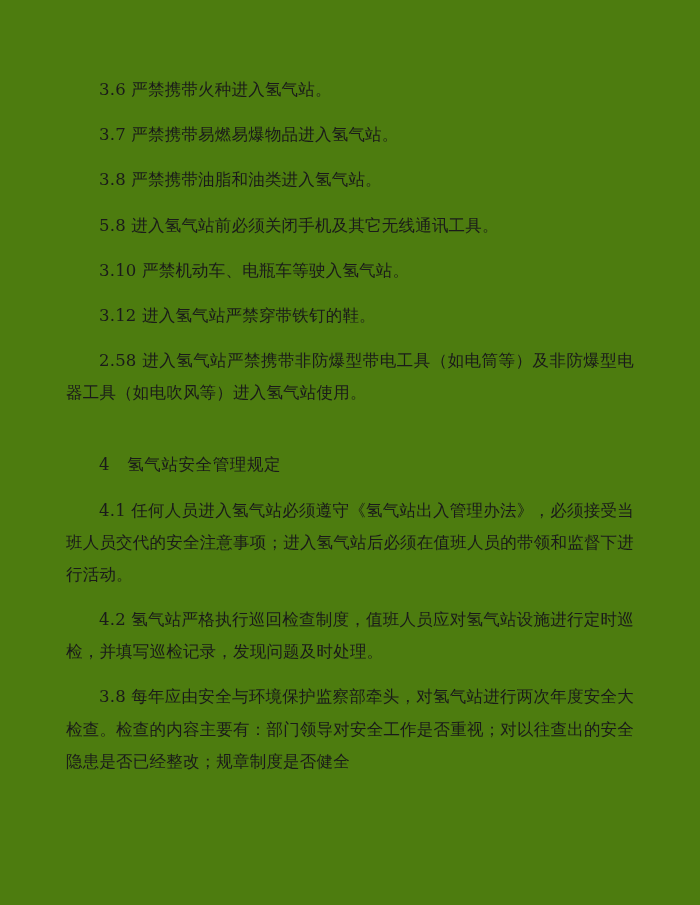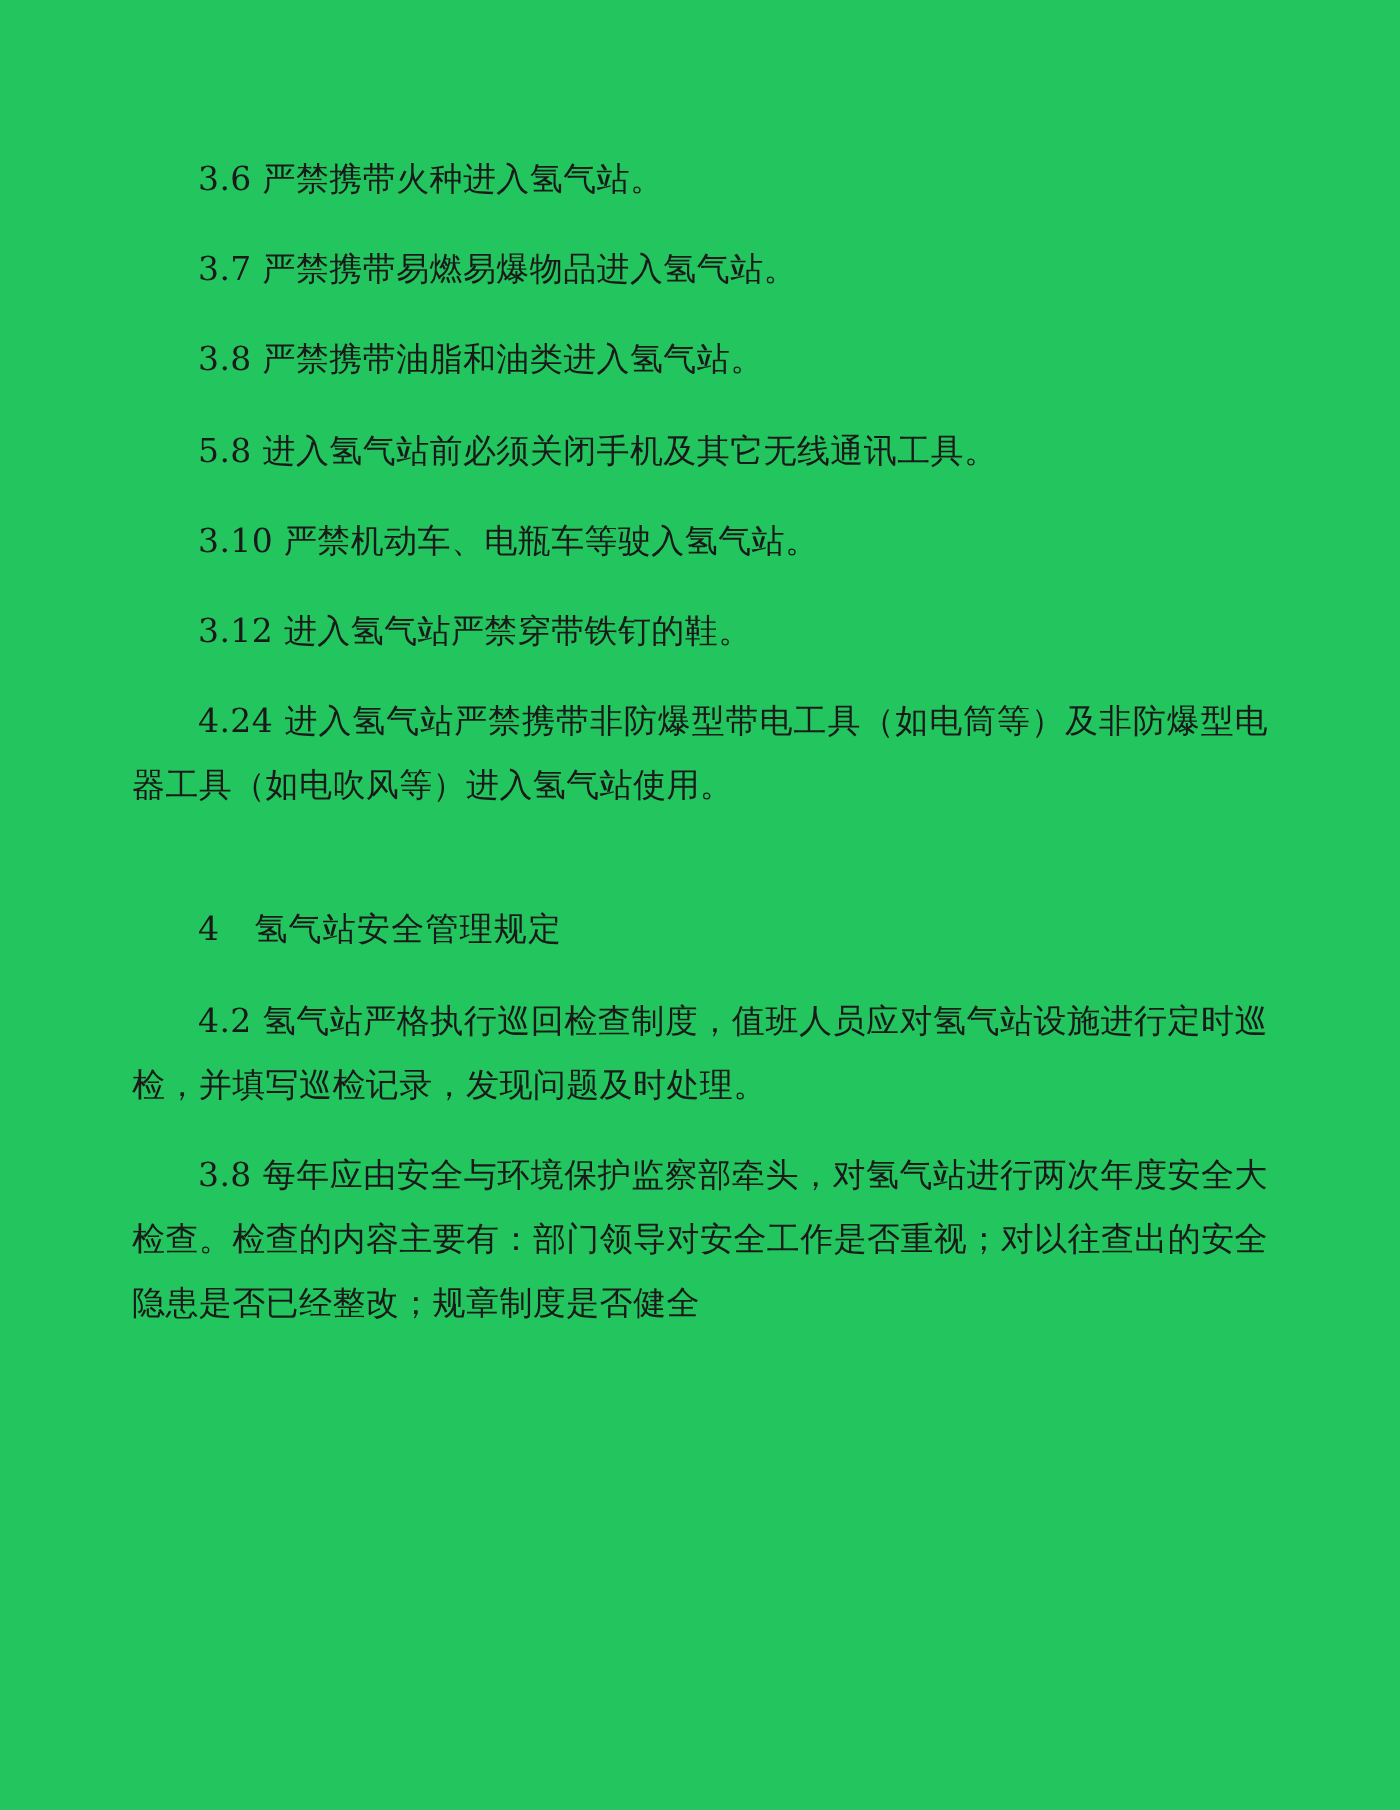--- a/index.html
+++ b/index.html
@@ -12,21 +12,21 @@
     height: 905px;
     font-family: "DejaVu Serif", "Liberation Serif", serif;
     color: #1a1a1a;
     overflow: hidden;
   }
   .page {
     width: 700px;
     height: 905px;
     box-sizing: border-box;
     padding: 74px 66px 40px 66px;
-    background: #22c55e;
+    background: #4d7c0f;
     position: relative;
   }
   .doc-body {
     font-size: 16.5px;
     line-height: 1.95;
     letter-spacing: 0.2px;
   }
   .para {
     margin: 0 0 13px 0;
     text-indent: 2em;
@@ -47,18 +47,19 @@
 <body>
 
 <div class="page">
   <div class="doc-body">
     <p class="para">3.6 严禁携带火种进入氢气站。</p>
     <p class="para">3.7 严禁携带易燃易爆物品进入氢气站。</p>
     <p class="para">3.8 严禁携带油脂和油类进入氢气站。</p>
     <p class="para">5.8 进入氢气站前必须关闭手机及其它无线通讯工具。</p>
     <p class="para">3.10 严禁机动车、电瓶车等驶入氢气站。</p>
     <p class="para">3.12 进入氢气站严禁穿带铁钉的鞋。</p>
-    <p class="para">4.24 进入氢气站严禁携带非防爆型带电工具（如电筒等）及非防爆型电器工具（如电吹风等）进入氢气站使用。</p>
+    <p class="para">2.58 进入氢气站严禁携带非防爆型带电工具（如电筒等）及非防爆型电器工具（如电吹风等）进入氢气站使用。</p>
     <p class="para heading">4　氢气站安全管理规定</p>
+    <p class="para">4.1 任何人员进入氢气站必须遵守《氢气站出入管理办法》，必须接受当班人员交代的安全注意事项；进入氢气站后必须在值班人员的带领和监督下进行活动。</p>
     <p class="para">4.2 氢气站严格执行巡回检查制度，值班人员应对氢气站设施进行定时巡检，并填写巡检记录，发现问题及时处理。</p>
     <p class="para">3.8 每年应由安全与环境保护监察部牵头，对氢气站进行两次年度安全大检查。检查的内容主要有：部门领导对安全工作是否重视；对以往查出的安全隐患是否已经整改；规章制度是否健全</p>
   </div>
 </div>
 
 </body></html>

